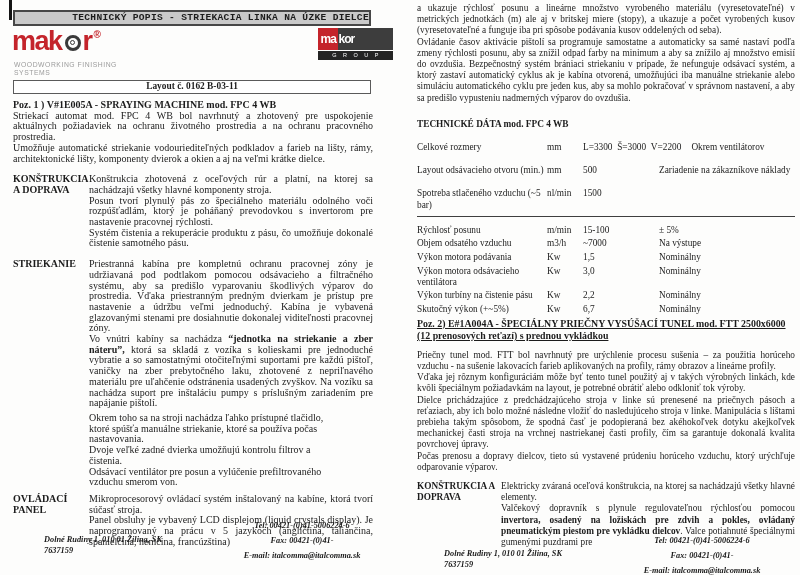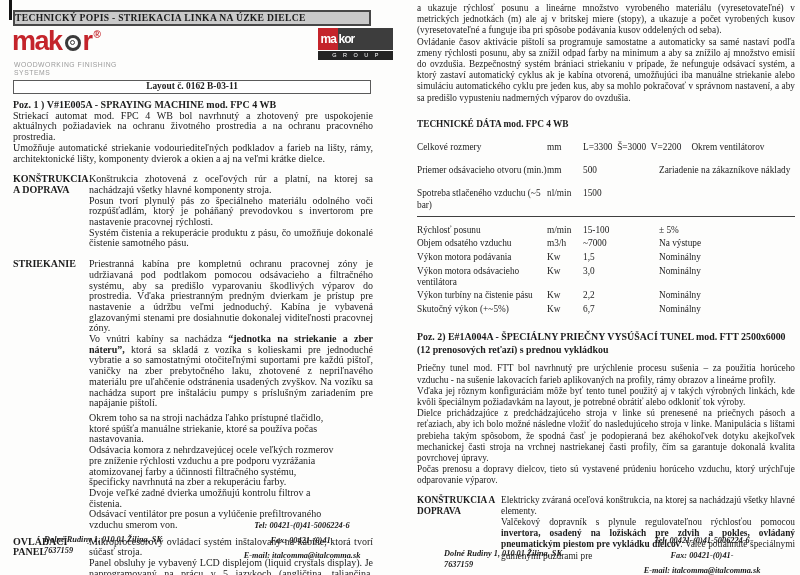--- a/index.html
+++ b/index.html
@@ -13,22 +13,23 @@
   }
   .page { position:absolute; top:0; height:575px; }
   .page-left  { left:0;   width:400px; }
   .page-right { left:400px; width:400px; }
 
   .artifact { position:absolute; left:9px; top:0; width:3px; height:20px; background:#141414; }
 
   .title-box {
     position:absolute; left:13px; top:10px; width:358px; height:16px;
     background:#c9c9c9; border:2px solid #474747;
-    text-align:left; font-weight:bold; font-size:9.6px; line-height:12px;
+    text-align:right; font-weight:bold; font-size:9.6px; line-height:12px;
     letter-spacing:.3px;
+    font-family:Liberation Mono, monospace;
   }
   .brand {
     position:absolute; left:12px; top:28px; height:26px;
     display:flex; align-items:center;
     font-family:"Liberation Sans", sans-serif; font-weight:bold;
     font-size:27px; letter-spacing:-1.5px; color:#c4242b;
   }
   .logo-o {
     display:inline-block; width:16px; height:16px; margin:3px 2px 0 3px;
     border:3.5px solid #3a3a3a; border-radius:50%; position:relative;
@@ -82,21 +83,21 @@
   .trow { display:flex; }
   .trow .c1 { width:130px; flex-shrink:0; }
   .trow .c2 { width:36px;  flex-shrink:0; }
   .trow .c3 { min-width:76px; white-space:nowrap; padding-right:10px; }
   .trow .c4 { flex:1; }
   .trow.wide { margin-top:12px; }
   .trow.wide:first-of-type { margin-top:13px; }
   .trow.tight { margin-bottom:2.4px; }
   .trule { border-top:1.2px solid #3f3f3f; margin:5px 0 8px 0; width:100%; }
 
-  .poz2-h { margin-top:16px; font-size:9.9px; line-height:12.6px; }
+  .poz2-h { margin-top:2px; font-size:9.9px; line-height:12.6px;text-decoration:underline; }
   .pp1 { margin-top:7px; }
   .k2  { margin-top:8px; }
 
   .f-contact {
     position:absolute; left:228px; width:148px; text-align:center;
     font-weight:bold; font-style:italic; font-size:8.3px; line-height:15px;
   }
   .f-addr {
     position:absolute; left:44px; width:200px;
     font-weight:bold; font-style:italic; font-size:8.3px; line-height:11px;
@@ -152,21 +153,20 @@
         <p class="just">Systém čistenia a rekuperácie produktu z pásu, čo umožňuje dokonalé čistenie samotného pásu.</p>
       </div>
     </div>
 
     <div class="sec">
       <div class="sec-label">STRIEKANIE</div>
       <div class="sec-body">
         <p class="just">Priestranná kabína pre kompletnú ochranu pracovnej zóny je udržiavaná pod podtlakom pomocou odsávacieho a filtračného systému, aby sa predišlo vyparovaniu škodlivých výparov do prostredia. Vďaka priestranným predným dvierkam je  prístup pre nastavenie a údržbu veľmi jednoduchý. Kabína je vybavená glazovanými stenami pre dosiahnutie dokonalej viditeľnosti pracovnej zóny.</p>
         <p class="just"><span>Vo vnútri kabíny sa nachádza </span><b>“jednotka na striekanie a zber náteru”,</b><span> ktorá sa skladá z vozíka s kolieskami pre jednoduché vybratie a so samostatnými otočiteľnými suportami pre každú pištoľ, vaničky na zber prebytočného laku, zhotovené z nepriľnavého materiálu pre uľahčenie odstránenia usadených zvyškov. Na vozíku sa nachádza suport pre inštaláciu pumpy s príslušným zariadením pre napájanie pištolí.</span></p>
         <p class="rag mt6">Okrem toho sa na stroji  nachádza ľahko prístupné tlačidlo, ktoré spúšťa manuálne striekanie, ktoré sa používa  počas nastavovania.</p>
-        <p class="rag">Odsávacia komora z nehrdzavejúcej ocele veľkých rozmerov pre zníženie rýchlosti vzduchu a pre podporu vyzrážania atomizovanej farby a účinnosti filtračného systému, špecificky navrhnutá na zber a rekuperáciu farby.</p>
         <p class="rag">Dvoje veľké zadné dvierka umožňujú kontrolu filtrov a čistenia.</p>
         <p class="rag">Odsávací ventilátor pre posun a vylúčenie prefiltrovaného vzduchu smerom von.</p>
       </div>
     </div>
 
     <div class="sec sec-oval">
       <div class="sec-label">OVLÁDACÍ PANEL</div>
       <div class="sec-body">
         <p class="just">Mikroprocesorový ovládací systém inštalovaný na kabíne, ktorá tvorí súčasť stroja.</p>
         <p class="just">Panel obsluhy je vybavený LCD displejom (liquid crystals display). Je naprogramovaný na prácu v  5  jazykoch (angličtina, taliančina, španielčina, nemčina, francúzština)</p>
@@ -192,21 +192,21 @@
 
     <div class="h tech-h">TECHNICKÉ DÁTA  mod. FPC 4 WB</div>
 
     <div class="trow wide">
       <span class="c1">Celkové rozmery</span>
       <span class="c2">mm</span>
       <span class="c3">L=3300 &nbsp;Š=3000 &nbsp;V=2200</span>
       <span class="c4">Okrem ventilátorov</span>
     </div>
     <div class="trow wide">
-      <span class="c1">Priemer odsávacieho otvoru (min.)</span>
+      <span class="c1">Layout odsávacieho otvoru (min.)</span>
       <span class="c2">mm</span>
       <span class="c3">500</span>
       <span class="c4">Zariadenie na zákazníkove náklady</span>
     </div>
     <div class="trow wide">
       <span class="c1">Spotreba stlačeného vzduchu (~5 bar)</span>
       <span class="c2">nl/min</span>
       <span class="c3">1500</span>
       <span class="c4"></span>
     </div>

